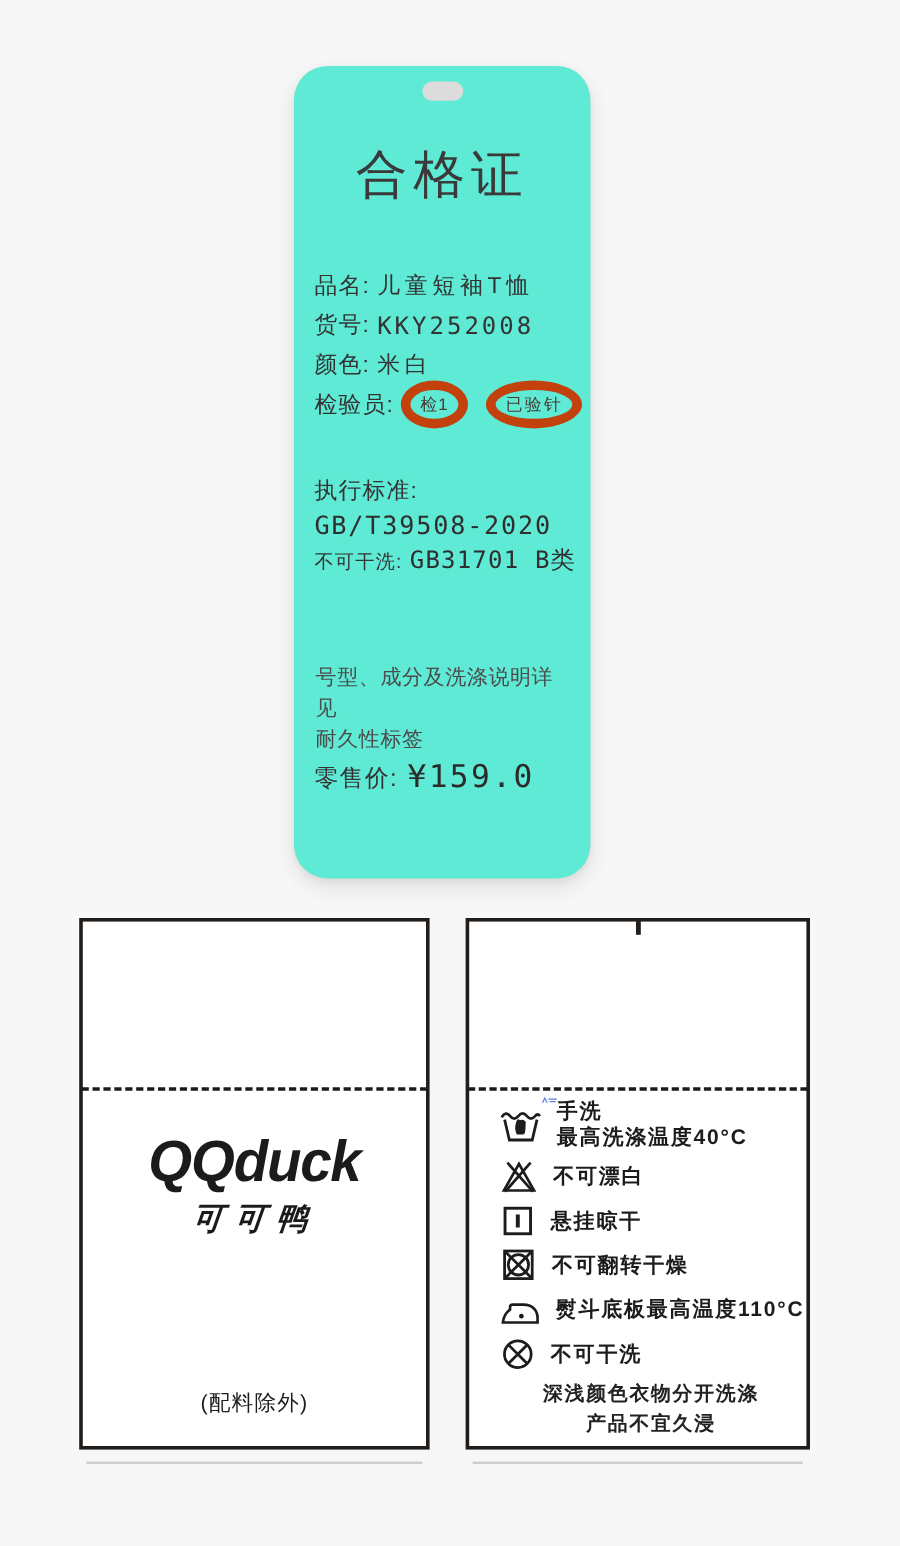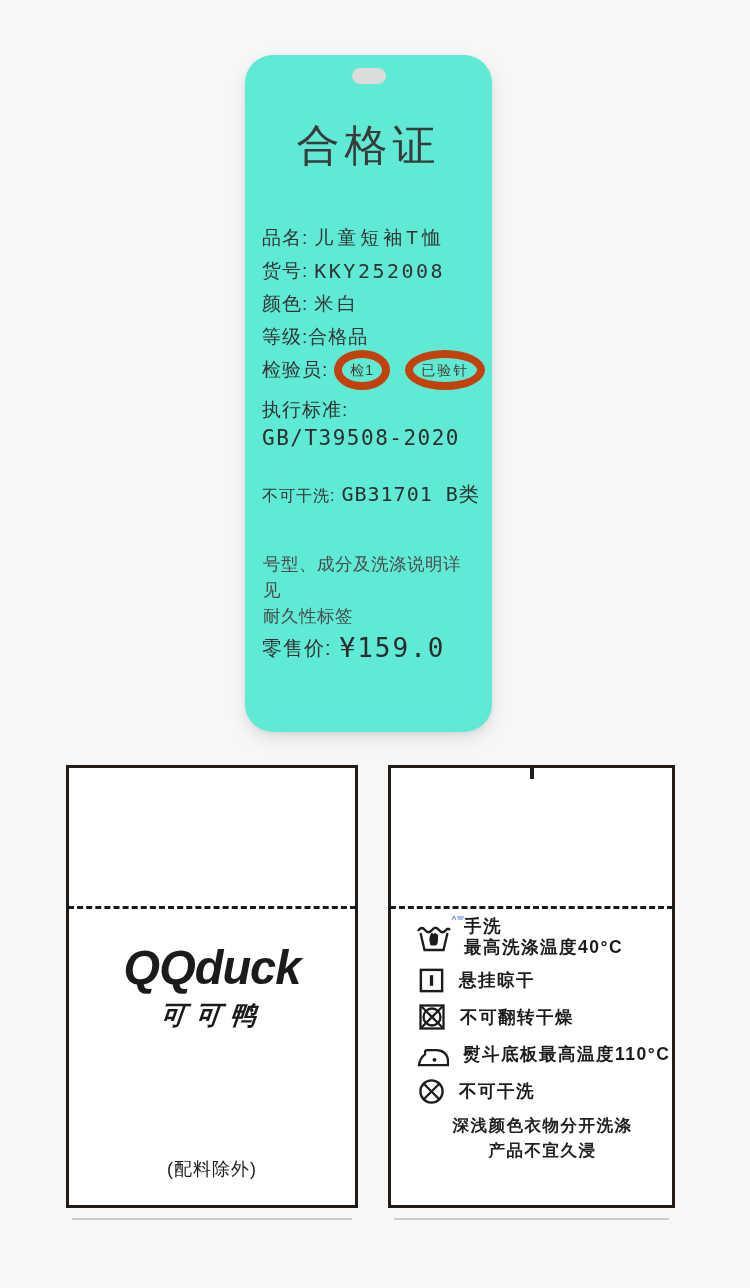--- a/index.html
+++ b/index.html
@@ -36,21 +36,21 @@
   .stamp{
     display:inline-block;border:8px solid #c2410c;border-radius:50%;
     color:#4a3b30;font-size:14px;line-height:1;padding:5px 8px;
     letter-spacing:1px;white-space:nowrap;
   }
   .stamp + .stamp{margin-left:10px;letter-spacing:2px;}
   .tag-standard{position:absolute;top:341px;left:17px;right:6px;line-height:28px;}
   .std-label{font-size:19px;letter-spacing:1px;display:block;}
   .std-value{font-family:"DejaVu Sans Mono",monospace;font-size:21px;letter-spacing:1.5px;display:block;color:#2e2e2e;}
   .safety-row{display:flex;align-items:baseline;white-space:nowrap;}
-  .safety-row .f-value{font-size:20px;letter-spacing:1px;color:#2e2e2e;margin-top:28px;}
+  .safety-row .f-value{font-size:20px;letter-spacing:1px;color:#2e2e2e;}
   .tag-note{
     position:absolute;top:496px;left:18px;right:20px;
     font-size:17.5px;line-height:26px;color:#4b4b4b;letter-spacing:.5px;
   }
   .tag-price{position:absolute;top:578px;left:17px;display:flex;align-items:center;}
   .price-label{font-size:20px;letter-spacing:1px;color:#333;}
   .price-value{margin-left:8px;font-family:"DejaVu Sans Mono",monospace;font-size:26px;letter-spacing:2px;color:#2b2b2b;}
 
   
   .care-card{
@@ -120,24 +120,20 @@
     </div>
     <div class="field-row">
       <span class="f-label">货号:</span>
       <span class="f-value val-sku">KKY252008</span>
     </div>
     <div class="field-row">
       <span class="f-label">颜色:</span>
       <span class="f-value val-cn">米白</span>
     </div>
     <div class="field-row">
-      <span class="f-label">等级:</span>
-      <span class="f-value val-tight">合格品</span>
-    </div>
-    <div class="field-row">
       <span class="f-label">检验员:</span>
       <span class="f-value">
         <span class="stamp">检1</span>
         <span class="stamp">已验针</span>
       </span>
     </div>
   </div>
 
   <div class="tag-standard">
     <span class="std-label">执行标准:</span>
@@ -190,20 +186,30 @@
           <path d="M3.5 12 L7.5 29 L26.5 29 L30.5 12"></path>
           <path d="M14 24 C12.6 21 12.6 17 13.6 14.5 C13.9 12.8 14.7 12 15.4 12.4 C16 12.7 16.1 13.5 16.1 14.2 C16.4 12.8 17.3 12.4 17.8 13 C18.4 12.2 19.3 12.6 19.4 13.6 C20 13.2 20.7 13.7 20.6 14.8 L20.4 19.8 C20.3 22.4 19.6 24 18.6 24 Z" fill="currentColor" stroke-width="1"></path>
         </svg>
       </span>
       <span class="care-text two-line">
         <span>手洗</span>
         <span>最高洗涤温度40°C</span>
       </span>
     </div>
 
+    <div class="care-row">
+      <span class="care-icon">
+        <svg width="31" height="29" viewBox="0 0 32 30" fill="none" stroke="currentColor" stroke-width="2.3">
+          <path d="M16 4 L3 27 L29 27 Z"></path>
+          <path d="M6 3 L28 28"></path>
+          <path d="M26 3 L4 28"></path>
+        </svg>
+      </span>
+      <span class="care-text">不可漂白</span>
+    </div>
 
     <div class="care-row">
       <span class="care-icon">
         <svg width="29" height="29" viewBox="0 0 30 30" fill="none" stroke="currentColor" stroke-width="2.5">
           <rect x="4" y="4" width="22" height="22"></rect>
           <path d="M15 9.5 V20.5" stroke-width="3.4"></path>
         </svg>
       </span>
       <span class="care-text">悬挂晾干</span>
     </div>

